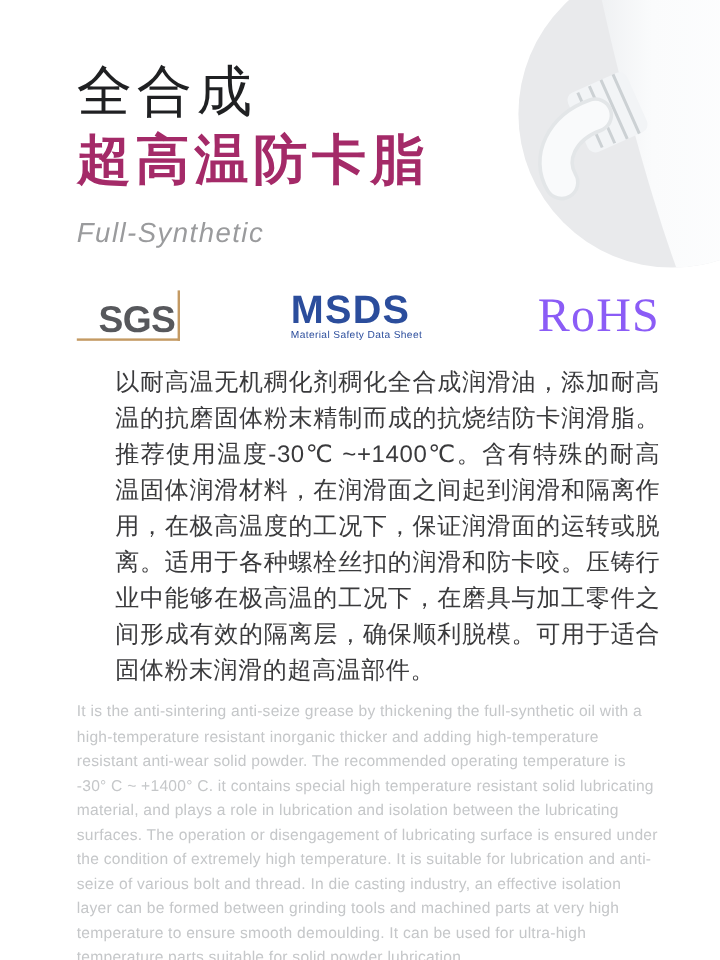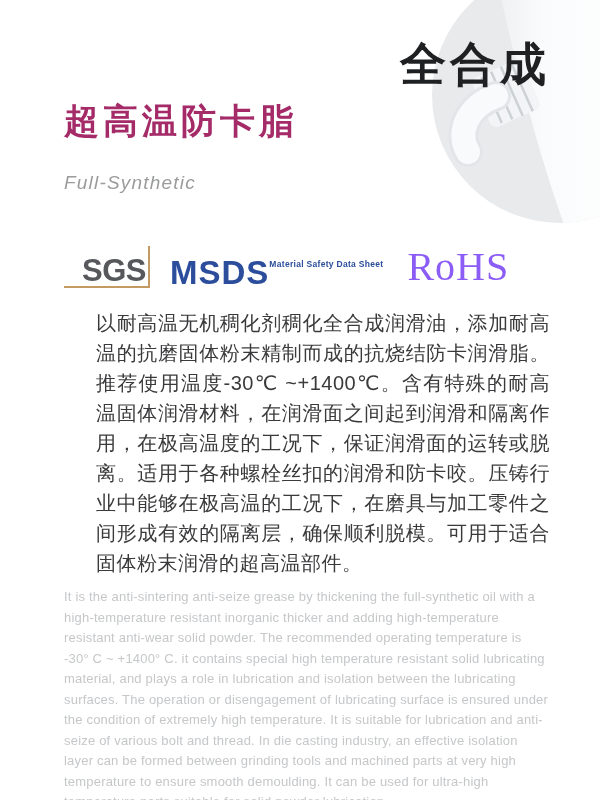--- a/index.html
+++ b/index.html
@@ -17,47 +17,47 @@
     position:absolute; top:0; right:0;
     width:170px; height:235px;
   }
 
   .content {
     position:absolute; left:64px; top:0;
     width:486px;
   }
 
   .title-primary {
-    margin-top:36px;
+    margin-top:48px;
     font-size:46px; line-height:56px;
     letter-spacing:4px;
-    font-weight:700;
+    font-weight:400;
     color:#1f2022;
-    text-align:right;
   }
   .title-accent {
-    font-size:35px; line-height:58px;
+    font-size:45px; line-height:58px;
     letter-spacing:4px;
     font-weight:700;
     color:#a42a68;
   }
 
   .subtitle {
     margin-top:17px;
     font-style:italic;
-    font-size:19px; line-height:31px;
+    font-size:23px; line-height:31px;
     letter-spacing:1.2px;
     color:#9a9b9d;
   }
 
   
   .certs {
-    margin-top:48px;
+    margin-top:32px;
     display:flex; align-items:flex-end;
     height:42px;
+    justify-content:space-between;
   }
   .cert-sgs {
     position:relative;
     width:86px; height:42px;
     margin-right:20px;
   }
   .sgs-text {
     position:absolute; right:4px; bottom:2px;
     font-size:31px; font-weight:700; letter-spacing:-0.5px;
     color:#57585c; line-height:1;
@@ -65,29 +65,29 @@
   .sgs-line-h {
     position:absolute; left:0; bottom:0;
     width:86px; height:2px; background:#c49a63;
   }
   .sgs-line-v {
     position:absolute; right:0; top:0;
     width:2px; height:42px; background:#c49a63;
   }
   .cert-msds {
     margin-right:24px;
-    display:flex; flex-direction:row; align-items:flex-start;
+    display:flex; flex-direction:column; align-items:flex-start;
   }
   .msds-text {
     font-size:33px; font-weight:700; letter-spacing:1px;
     color:#2b4d9c; line-height:30px;
   }
   .msds-sub {
     font-size:8.5px; letter-spacing:0.3px;
-    color:#2b4d9c; font-weight:700;
+    color:#2b4d9c; font-weight:400;
     margin-top:1px;
   }
   .cert-rohs {
     font-family:"Liberation Serif","DejaVu Serif",serif;
     font-size:40px; line-height:1;
     letter-spacing:1px;
     color:#8b5cf6;
     margin-bottom:1px;
   }
 

